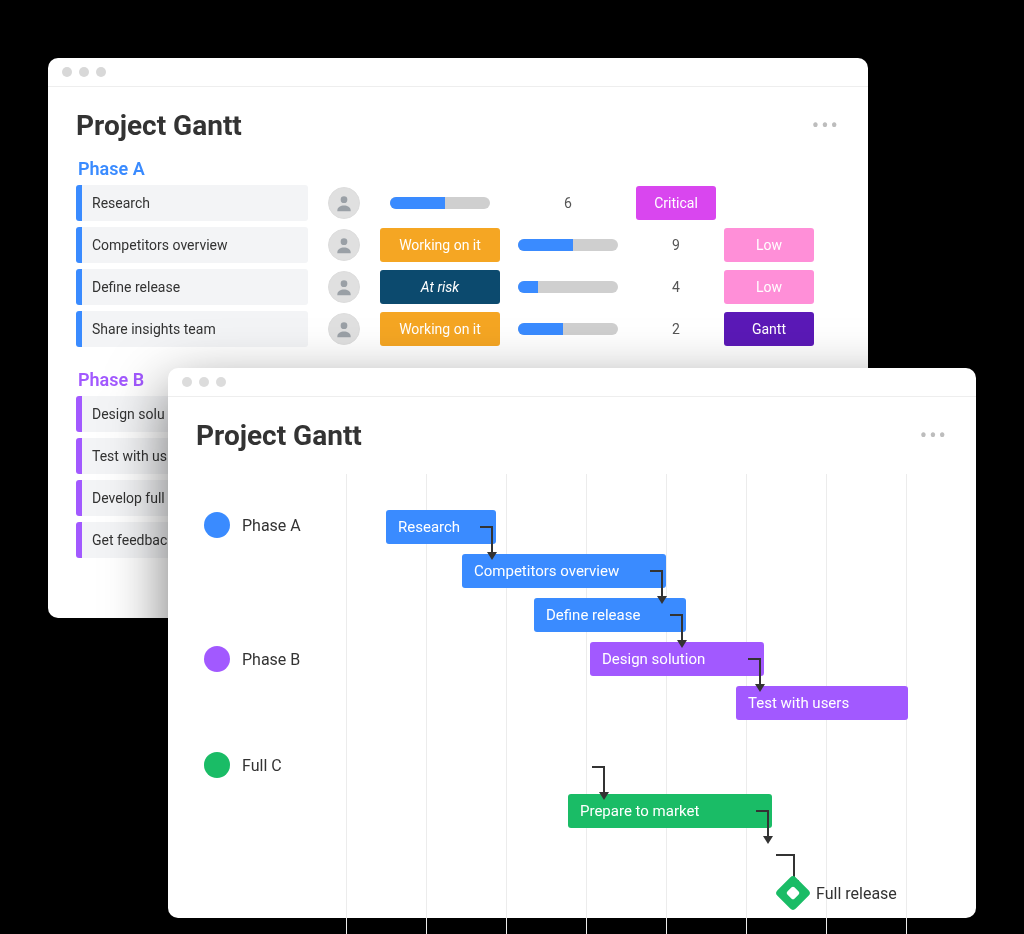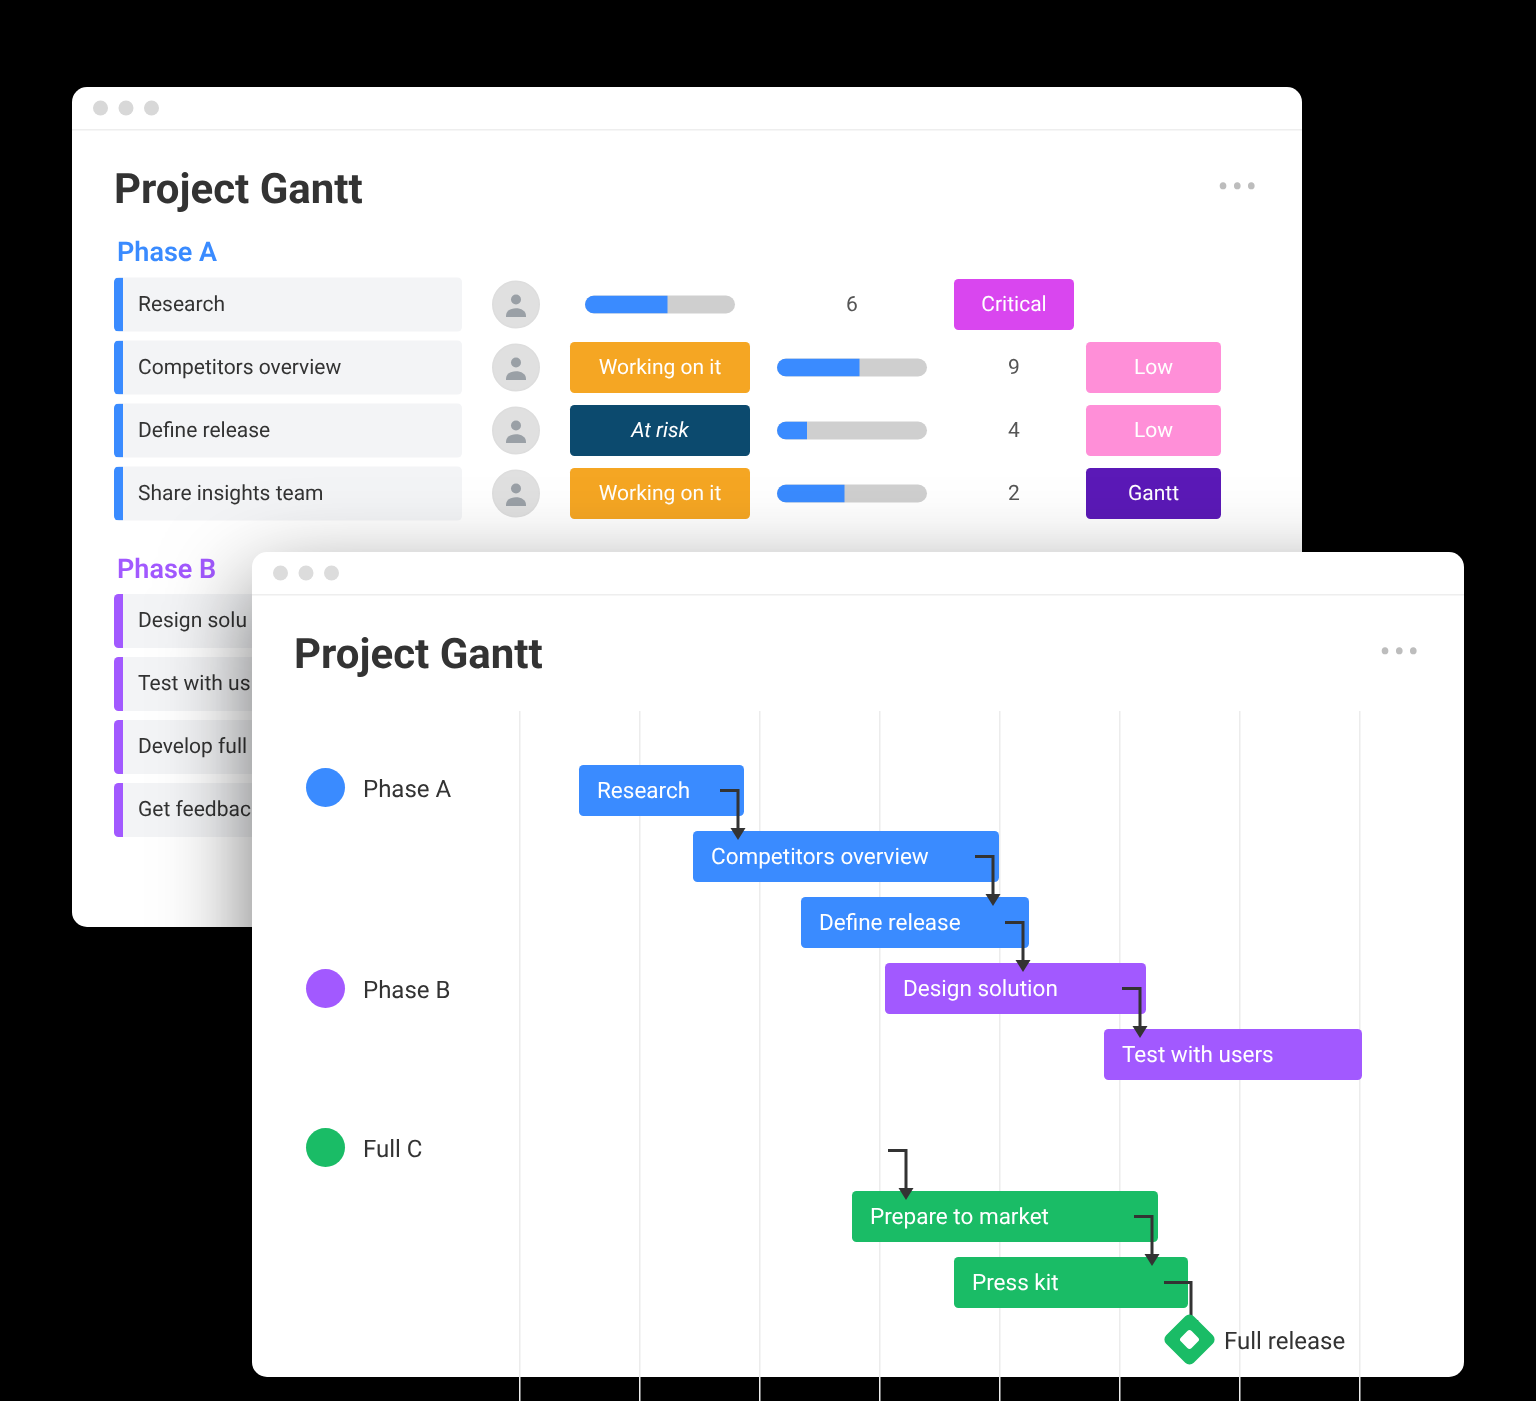--- a/index.html
+++ b/index.html
@@ -225,23 +225,20 @@
         <div class="gbar c-purple" style="left:394px;top:168px;width:150px">
             <span>Design solution</span>
           </div>
         <div class="gbar c-purple" style="left:540px;top:212px;width:148px">
             <span>Test with users</span>
           </div>
 
         <div class="gbar c-green" style="left:372px;top:320px;width:180px">
             <span>Prepare to market</span>
           </div>
-        <div class="gbar c-green" style="left:440px;top:364px;width:132px">
-            <span>Press kit</span>
-          </div>
 
         <div class="arrow" style="left:284px;top:50px;"><svg width="30" height="40">
               <path d="M0 3 H12 V30"></path>
               <polygon class="head" points="7,28 17,28 12,36"></polygon>
             </svg></div>
         <div class="arrow" style="left:454px;top:94px;"><svg width="30" height="40">
               <path d="M0 3 H12 V30"></path>
               <polygon class="head" points="7,28 17,28 12,36"></polygon>
             </svg></div>
         <div class="arrow" style="left:474px;top:138px;"><svg width="30" height="40">

